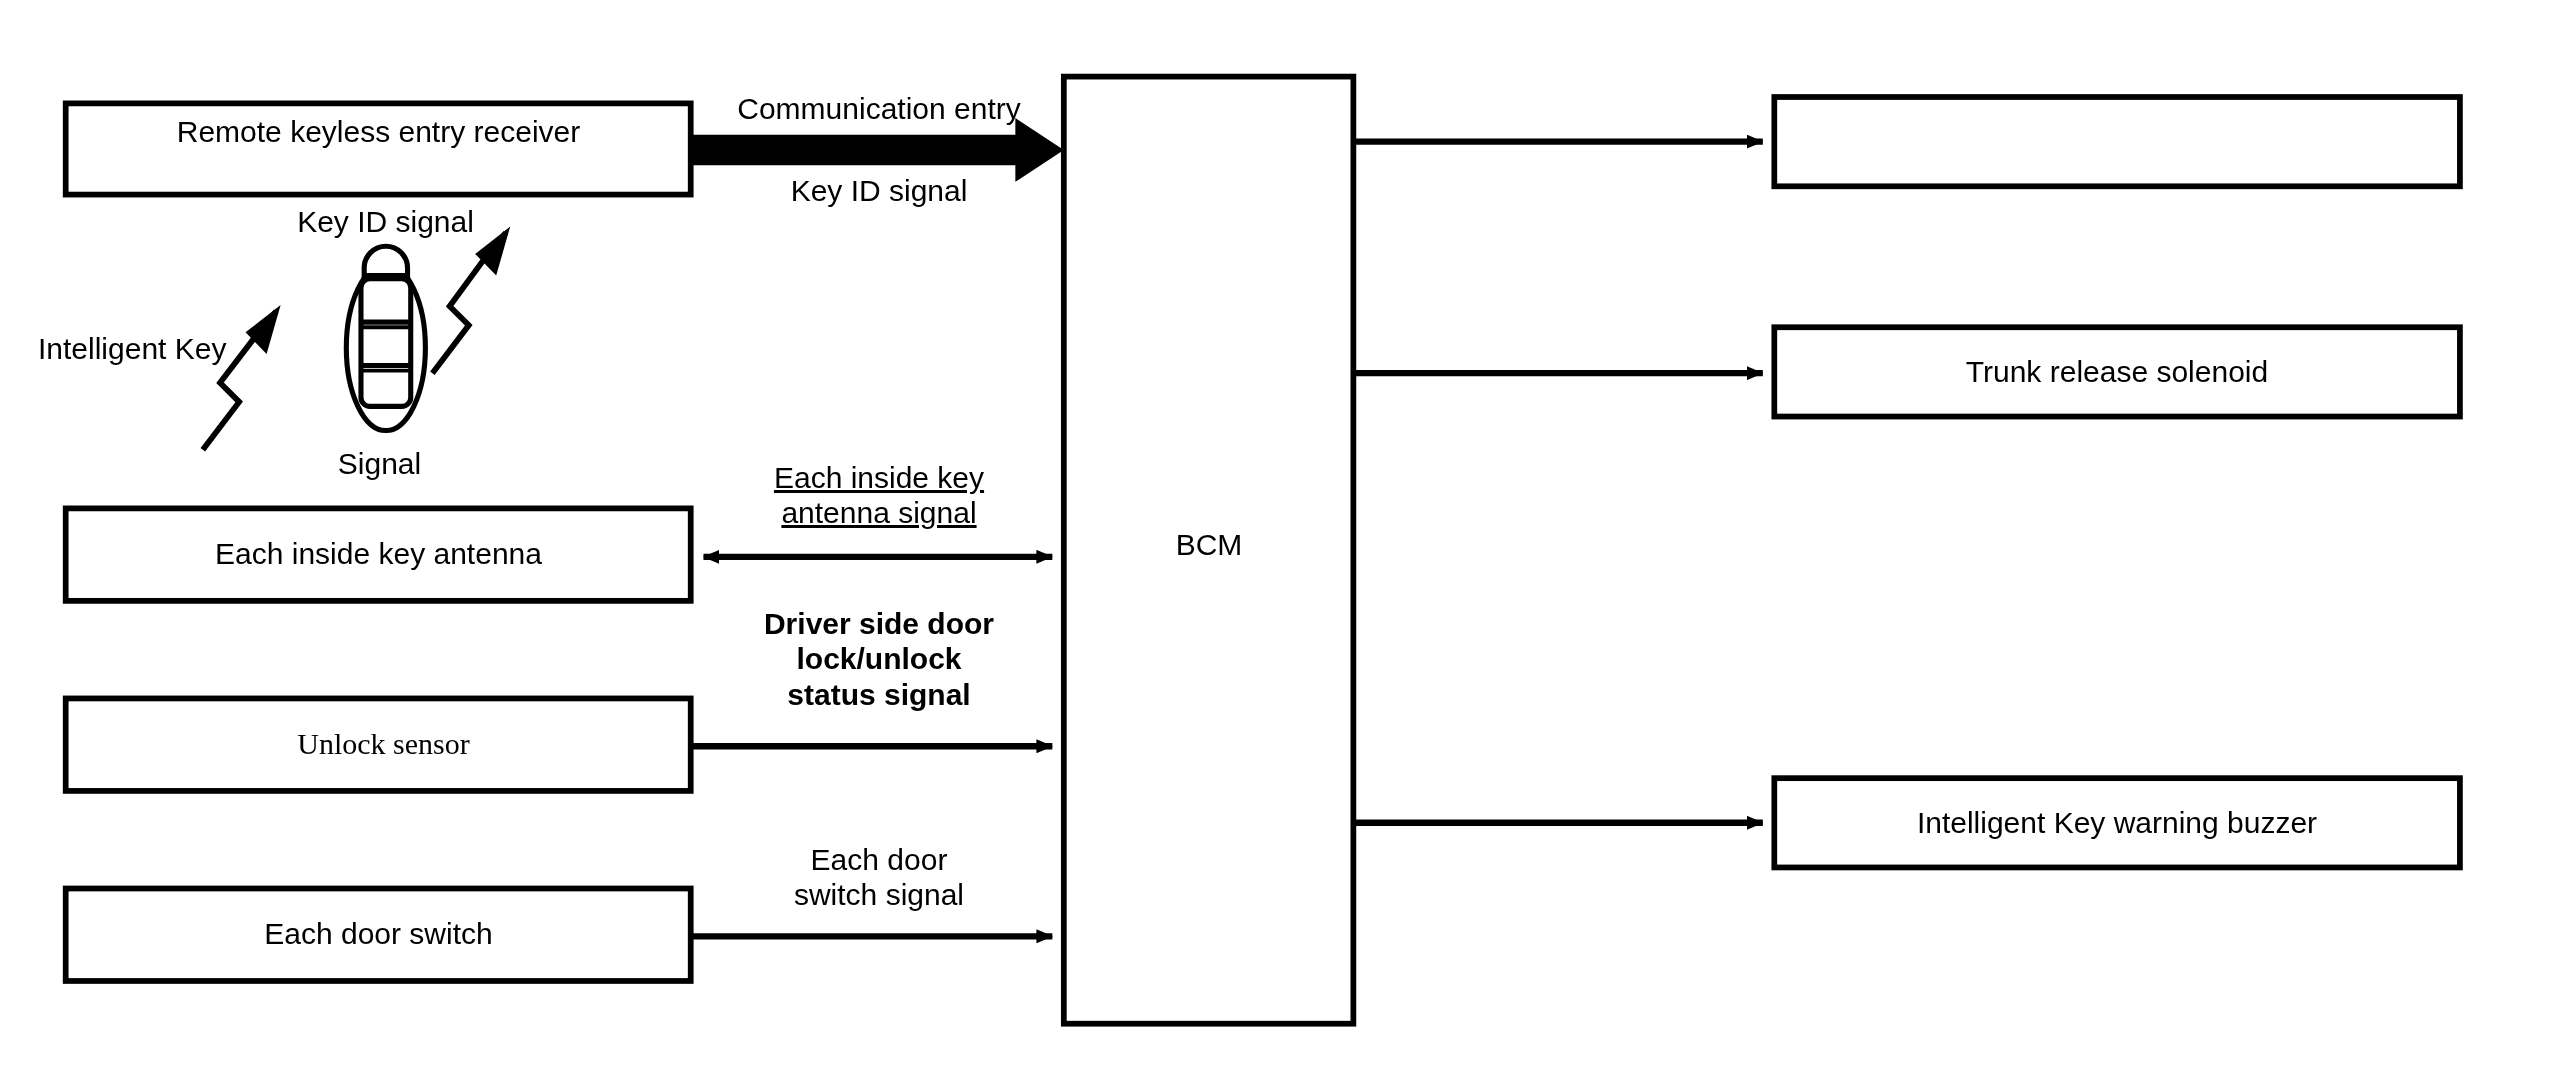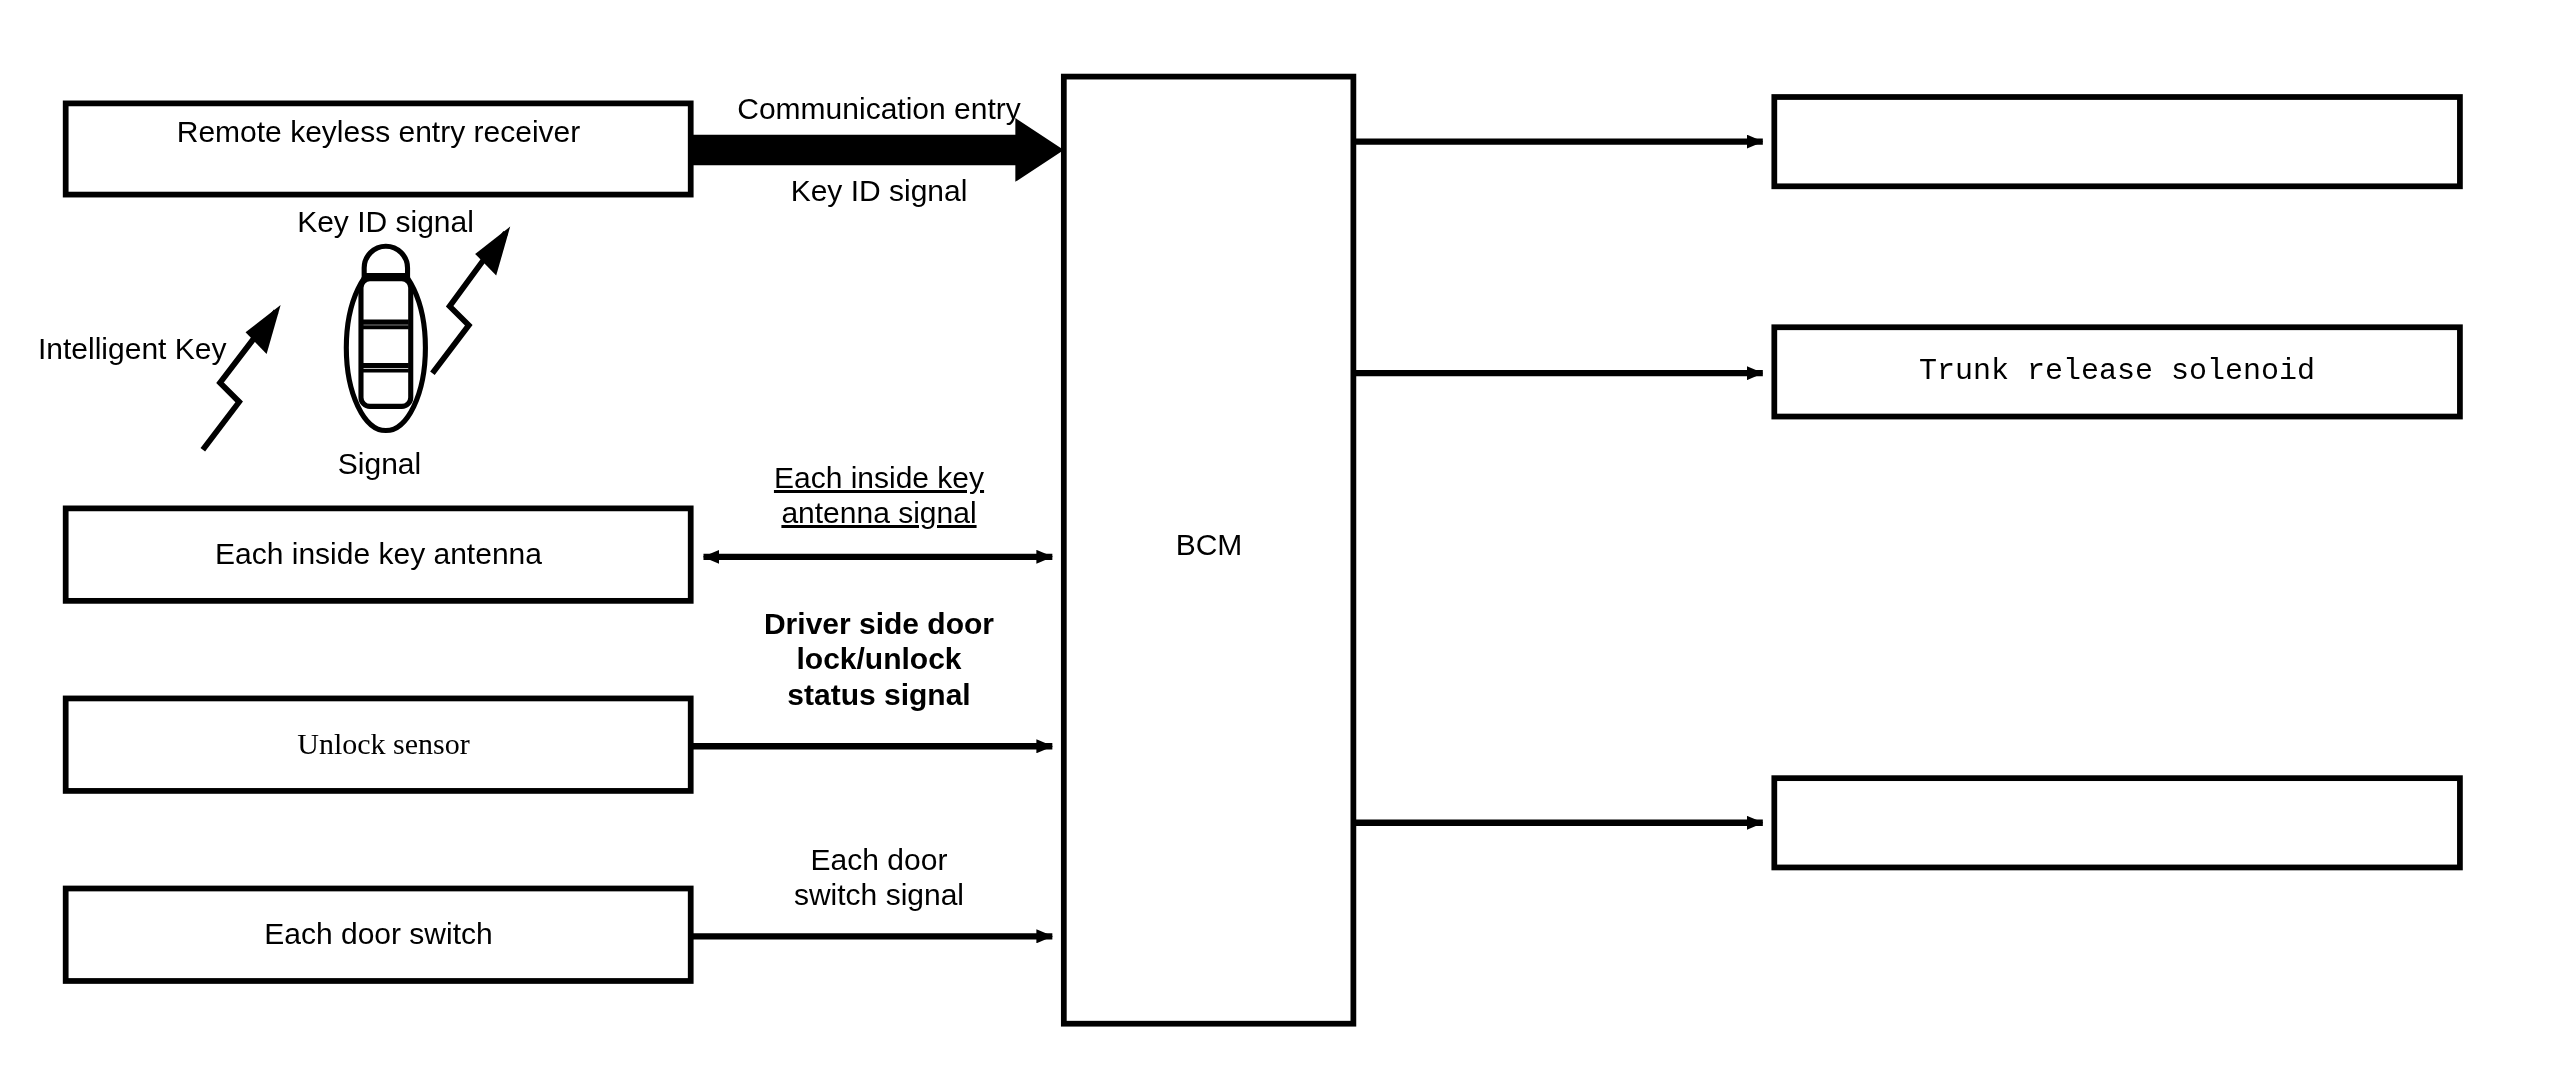--- a/index.html
+++ b/index.html
@@ -146,22 +146,23 @@
 
   <div class="box-label ctr" style="left:66px; top:508px; width:625px; height:92px;">Each inside key antenna</div>
 
   <div class="box-label ctr" style="left:71px; top:698px; width:625px; height:92px;font-family:Liberation Serif, serif;">Unlock sensor</div>
 
   <div class="box-label ctr" style="left:66px; top:888px; width:625px; height:92px;">Each door switch</div>
 
   <div class="box-label ctr" style="left:1064px; top:513px; width:290px; height:64px;">BCM</div>
 
 
-  <div class="box-label ctr" style="left:1774px; top:327px; width:686px; height:89px;font-family:Liberation Mono, monospace;">Trunk release solenoid</div>
+  <div class="box-label ctr" style="left:1774px; top:327px; width:686px; height:89px;">Trunk release solenoid</div>
 
+  <div class="box-label ctr" style="left:1774px; top:778px; width:686px; height:89px;">Intelligent Key warning buzzer</div>
 
   <div class="edge-label" style="left:697px; top:91px; width:364px;">Communication entry</div>
 
   <div class="edge-label" style="left:697px; top:173px; width:364px;">Key ID signal</div>
 
   <div class="edge-label" style="left:697px; top:460px; width:364px;text-decoration:underline;">Each inside key
 antenna signal</div>
 
   <div class="edge-label" style="left:697px; top:606px; width:364px;font-weight:bold;">Driver side door
 lock/unlock

